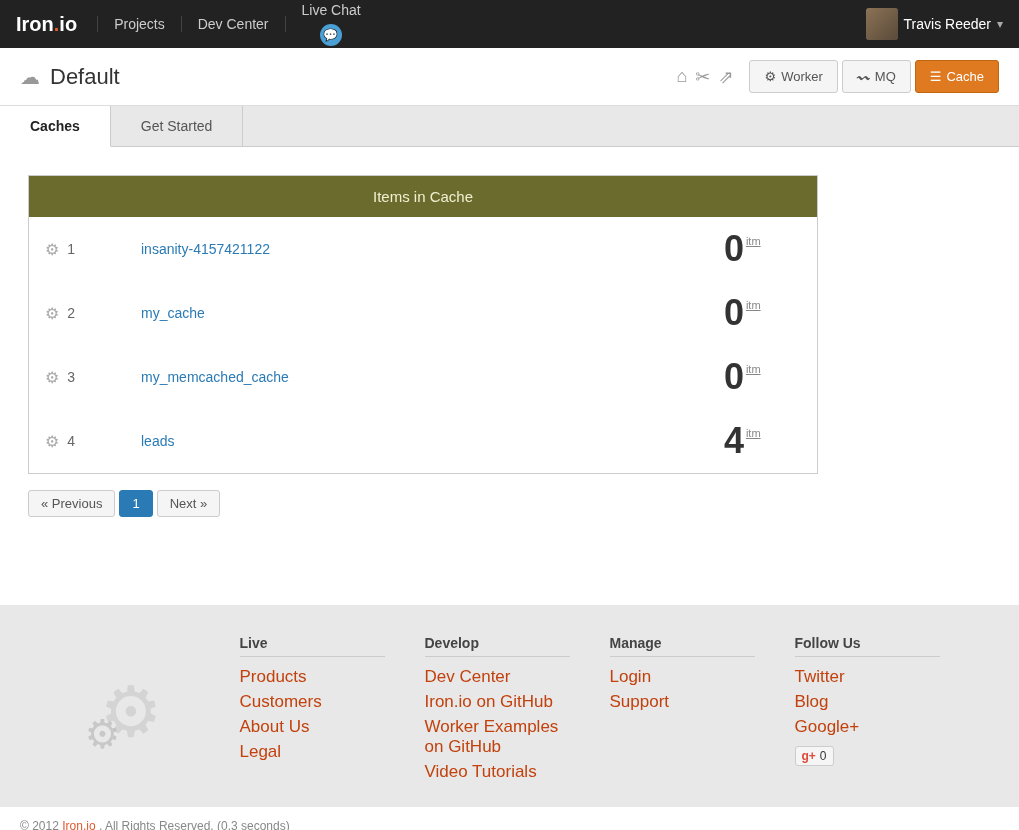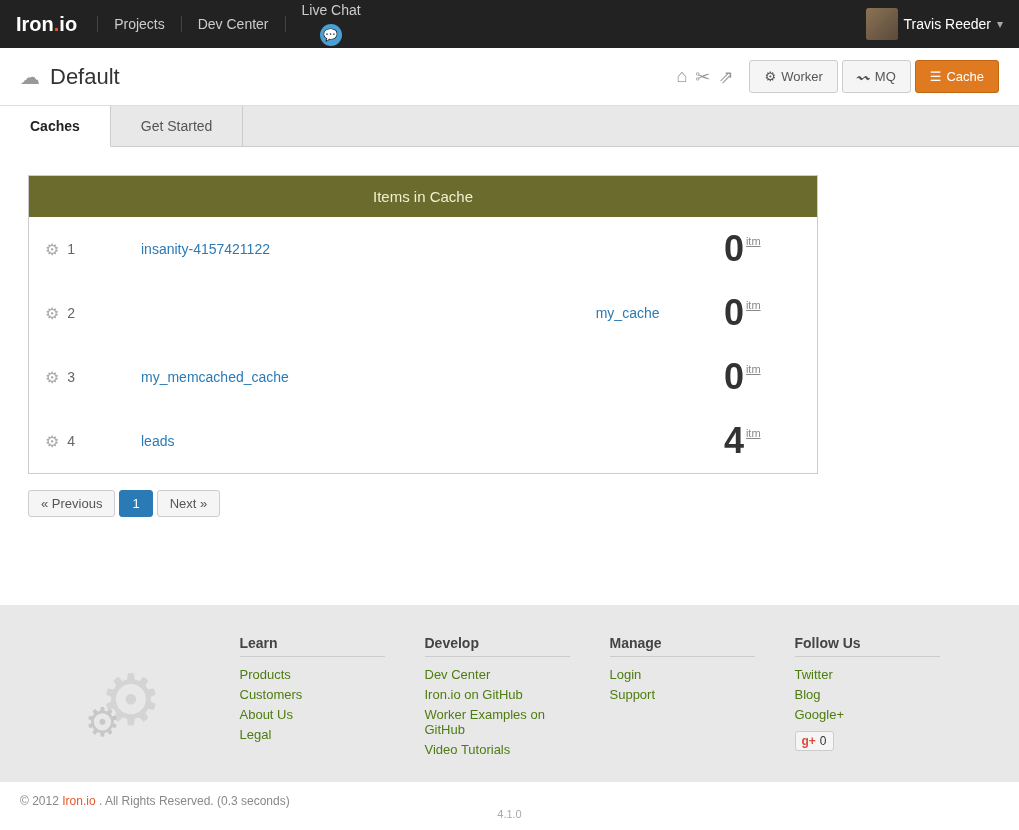--- a/index.html
+++ b/index.html
@@ -222,21 +222,21 @@
     .gear-small {
       position: absolute;
       font-size: 40px;
       color: #bbb;
       top: 50px;
       left: 5px;
       opacity: 0.7;
     }
     .footer-col { flex: 1; padding: 0 20px; }
     .footer-col h4 { font-size: 14px; font-weight: bold; color: #444; margin-bottom: 10px; border-bottom: 1px solid #ccc; padding-bottom: 5px; }
-    .footer-col a { display: block; color: #4d7c0f; text-decoration: none; font-size: 13px; margin-bottom: 5px; }
+    .footer-col a { display: block; color: #c2410c; text-decoration: none; font-size: 17px; margin-bottom: 5px; }
     .gplus-btn {
       display: inline-flex;
       align-items: center;
       gap: 4px;
       border: 1px solid #ccc;
       border-radius: 3px;
       padding: 2px 6px;
       font-size: 12px;
       margin-top: 4px;
       background: #f5f5f5;
@@ -339,21 +339,21 @@
         </div>
       </td>
     </tr>
         <tr>
       <td style="width:80px; padding:14px 8px 14px 16px; vertical-align:middle;">
         <div class="row-num-area">
           <span class="gear-icon">⚙</span>
           <span class="row-num">2</span>
         </div>
       </td>
-      <td style="padding:14px 8px; vertical-align:middle;text-align:right;">
+      <td style="padding:14px 8px; vertical-align:middle;">
         <span class="row-name">
           <a href="#">my_cache</a>
         </span>
       </td>
       <td style="width:150px; padding:14px 16px; vertical-align:middle; text-align:center;">
         <div class="row-count-area">
           <span class="count-num">0</span>
           <span class="count-label">itm</span>
         </div>
       </td>
@@ -408,21 +408,21 @@
 
 <div class="footer">
   <div class="footer-inner">
     <div class="footer-gear">
       <div class="gear-group">
         <span class="gear-big">⚙</span>
         <span class="gear-small">⚙</span>
       </div>
     </div>
     <div class="footer-col">
-      <h4>Learn</h4>
+      <h4>Live</h4>
       <a>Products</a>
       <a>Customers</a>
       <a>About Us</a>
       <a>Legal</a>
     </div>
     <div class="footer-col">
       <h4>Develop</h4>
       <a>Dev Center</a>
       <a>Iron.io on GitHub</a>
       <a>Worker Examples on GitHub</a>

